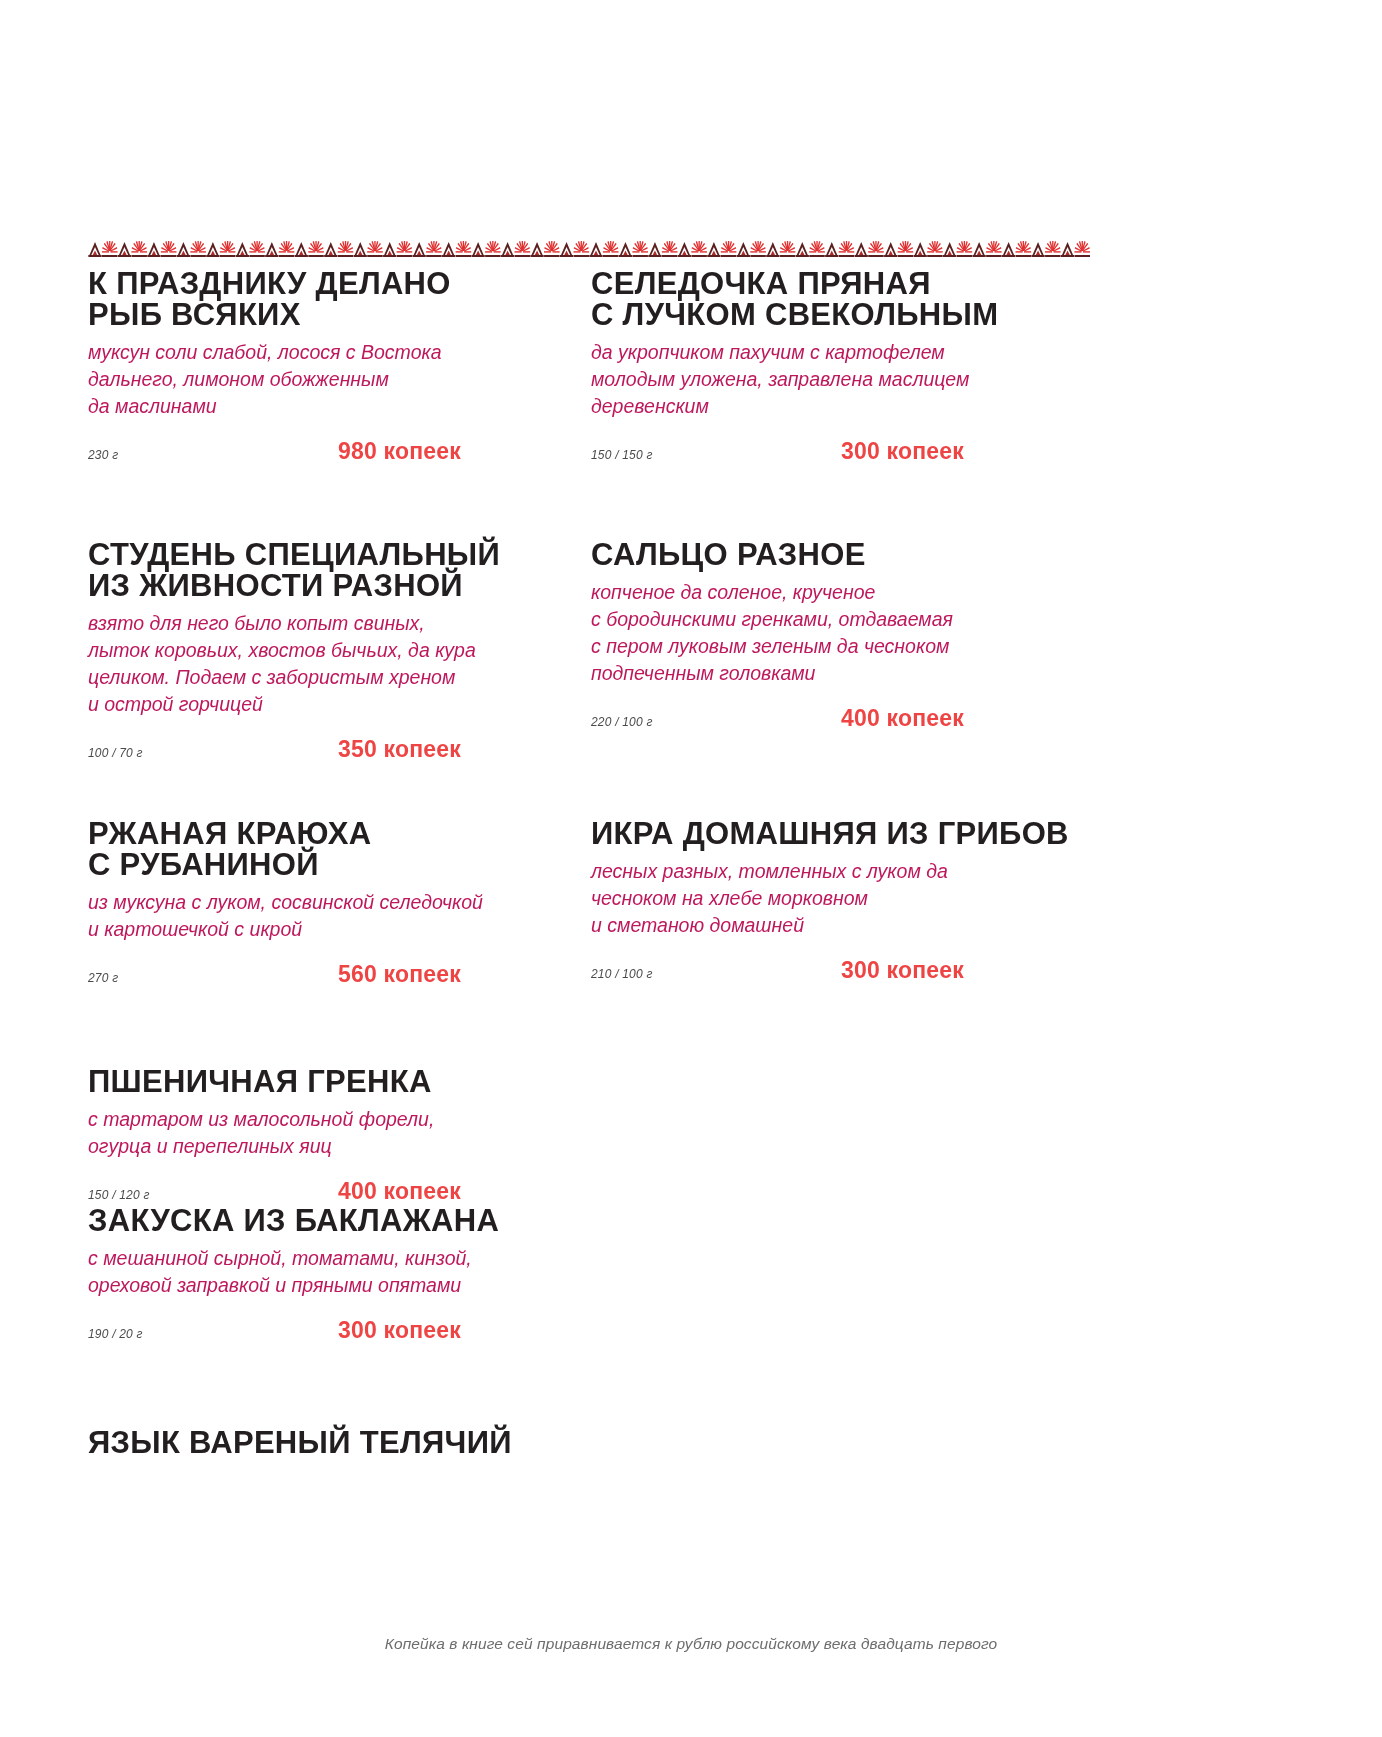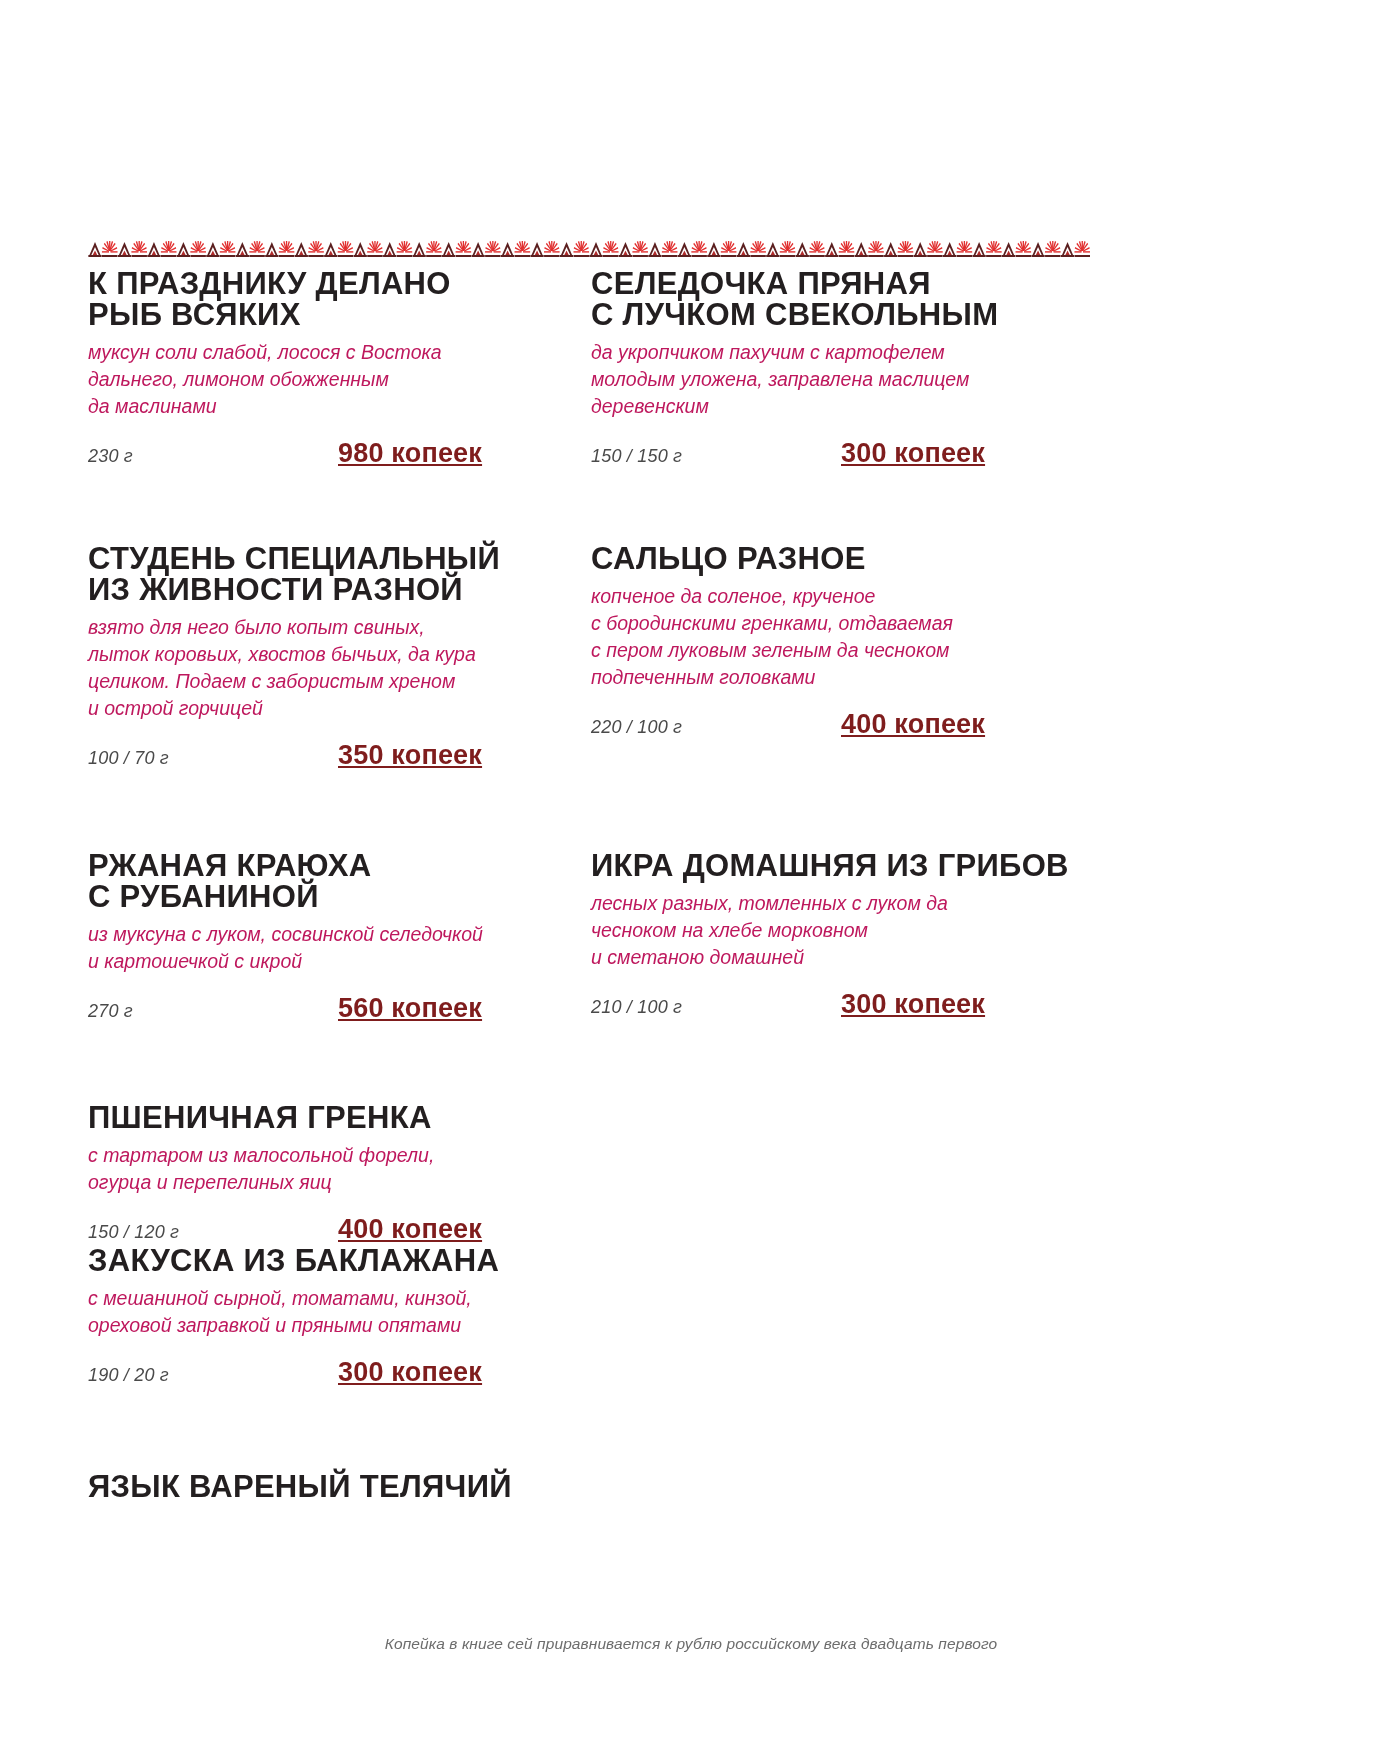--- a/index.html
+++ b/index.html
@@ -75,40 +75,39 @@
     color: #be185d;
     margin: 0;
     white-space: pre-line;
   }
   .price-line {
     display: flex;
     align-items: baseline;
     margin-top: 18px;
   }
   .weight {
-    font-size: 18px;
+    font-size: 12px;
     font-style: italic;
     color: #4a4a4a;
     width: 250px;
     flex: 0 0 250px;
     letter-spacing: 0.2px;
   }
   .price {
-    font-size: 27px;
+    font-size: 23px;
     font-weight: 700;
-    color: #7f1d1d;
+    color: #ef4444;
     letter-spacing: 0.2px;
     white-space: nowrap;
-    text-decoration: underline;
   }
 
   
   .row-1 { margin-top: 0px; }
   .row-2 { margin-top: 74px; }
-  .row-3 { margin-top: 79px; }
+  .row-3 { margin-top: 55px; }
   .row-4 { margin-top: 78px; flex-direction: column; }
   .row-5 { margin-top: 83px; }
 
   .full {
     width: 1006px;
   }
   .full .weight { flex: 0 0 265px; width: 265px; }
 
   
   .footer-note {

